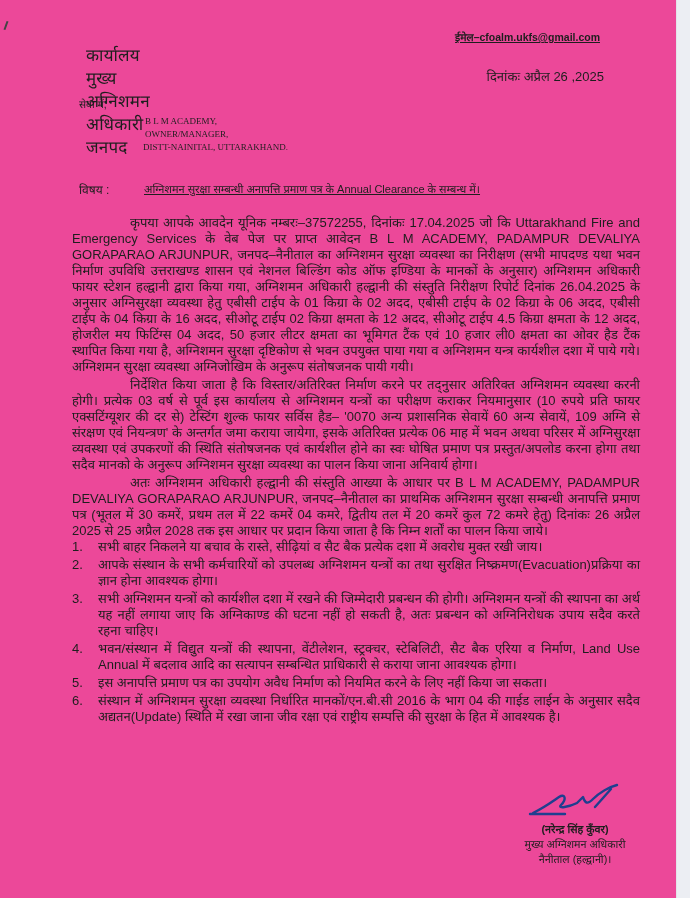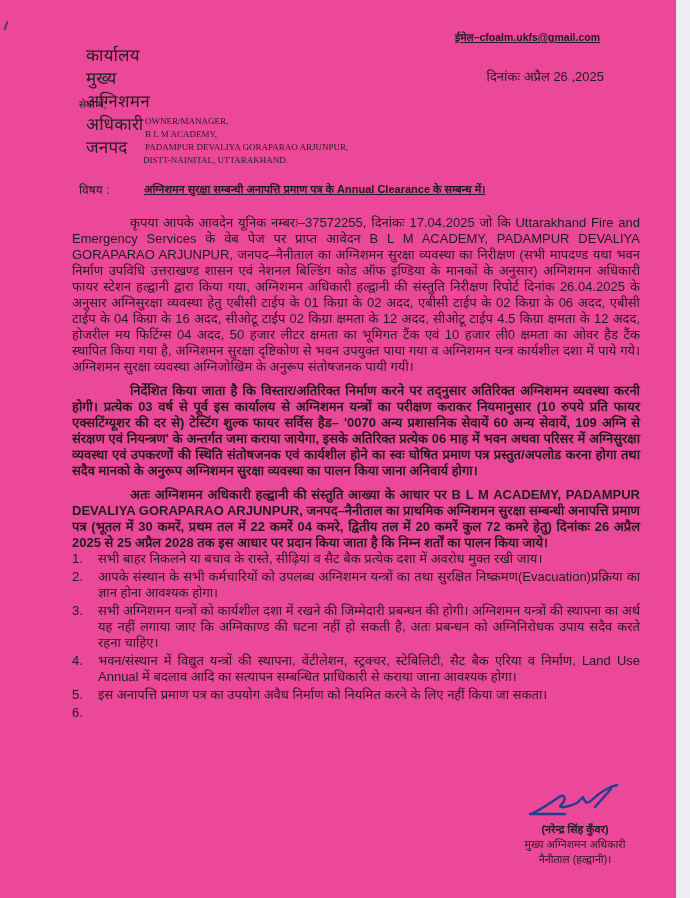--- a/index.html
+++ b/index.html
@@ -47,29 +47,28 @@
     position: absolute; left: 145px; top: 115px;
     font-family: "Liberation Serif", serif; font-size: 9px; line-height: 13px;
   }
   .address div:last-child { margin-left: -2px; }
   .subject {
     position: absolute; left: 79px; top: 181px; font-size: 12px;
   }
   .subject-text {
     position: absolute; left: 144px; top: 181px; font-size: 11px;
     text-decoration: underline;
-    font-weight: bold;
   }
   .body-text {
     position: absolute; left: 72px; top: 215px; width: 568px;
     font-size: 13px; line-height: 16px; text-align: justify;
   }
   .body-text p { margin: 0; }
   .body-text .indent { text-indent: 58px; }
-  .body-text .gap { margin-top: 8px; font-weight: bold; }
+  .body-text .gap { margin-top: 2px; }
   .conditions { margin: 0; padding: 0; list-style: none; }
   .conditions li { position: relative; padding-left: 26px; margin-bottom: 2px; }
   .conditions li .num { position: absolute; left: 0; top: 0; }
   .signature {
     position: absolute; left: 525px; top: 783px; width: 95px; height: 34px;
   }
   .sign-block {
     position: absolute; left: 500px; top: 822px; width: 150px;
     text-align: center; font-size: 10.8px; line-height: 15px;
   }
@@ -88,40 +87,39 @@
     <span>मुख्य</span>
     <span>अग्निशमन</span>
     <span>अधिकारी</span>
     <span>जनपद</span>
   </div>
 
   <div class="date-line">दिनांकः अप्रैल 26 ,2025</div>
 
   <div class="sewa">सेवा में,</div>
   <div class="address">
+    <div>B L M ACADEMY,</div>
     <div>OWNER/MANAGER,</div>
-    <div>B L M ACADEMY,</div>
-    <div>PADAMPUR DEVALIYA  GORAPARAO ARJUNPUR,</div>
     <div>DISTT-NAINITAL, UTTARAKHAND.</div>
   </div>
 
   <div class="subject">विषय :</div>
   <div class="subject-text">अग्निशमन सुरक्षा सम्बन्धी अनापत्ति प्रमाण पत्र के Annual Clearance के सम्बन्ध में।</div>
 
   <div class="body-text">
     <p class="indent">कृपया आपके आवदेन यूनिक नम्बरः–37572255, दिनांकः 17.04.2025 जो कि Uttarakhand Fire and Emergency Services के वेब पेज पर प्राप्त आवेदन B L M ACADEMY, PADAMPUR DEVALIYA  GORAPARAO ARJUNPUR, जनपद–नैनीताल का अग्निशमन सुरक्षा व्यवस्था का निरीक्षण (सभी मापदण्ड यथा भवन निर्माण उपविधि उत्तराखण्ड शासन एवं नेशनल बिल्डिंग कोड ऑफ इण्डिया के मानकों के अनुसार) अग्निशमन अधिकारी फायर स्टेशन हल्द्वानी द्वारा किया गया, अग्निशमन अधिकारी हल्द्वानी की संस्तुति निरीक्षण रिपोर्ट दिनांक 26.04.2025 के अनुसार अग्निसुरक्षा व्यवस्था हेतु एबीसी टाईप के 01 किग्रा के 02 अदद, एबीसी टाईप के 02 किग्रा के 06 अदद, एबीसी टाईप के 04 किग्रा के 16 अदद, सीओटू टाईप 02 किग्रा क्षमता के 12 अदद, सीओटू टाईप 4.5 किग्रा क्षमता के 12 अदद, होजरील मय फिटिंग्स 04 अदद, 50 हजार लीटर क्षमता का भूमिगत टैंक एवं 10 हजार ली0 क्षमता का ओवर हैड टैंक स्थापित किया गया है, अग्निशमन सुरक्षा दृष्टिकोण से भवन उपयुक्त पाया गया व अग्निशमन यन्त्र कार्यशील दशा में पाये गये। अग्निशमन सुरक्षा व्यवस्था अग्निजोखिम के अनुरूप संतोषजनक पायी गयी।</p>
     <p class="indent gap">निर्देशित किया जाता है कि विस्तार/अतिरिक्त निर्माण करने पर तद्नुसार अतिरिक्त अग्निशमन व्यवस्था करनी होगी। प्रत्येक 03 वर्ष से पूर्व इस कार्यालय से अग्निशमन यन्त्रों का परीक्षण कराकर नियमानुसार (10 रुपये प्रति फायर एक्सटिंग्यूशर की दर से) टेस्टिंग शुल्क फायर सर्विस हैड– '0070 अन्य प्रशासनिक सेवायें 60 अन्य सेवायें, 109 अग्नि से संरक्षण एवं नियन्त्रण' के अन्तर्गत जमा कराया जायेगा, इसके अतिरिक्त प्रत्येक 06 माह में भवन अथवा परिसर में अग्निसुरक्षा व्यवस्था एवं उपकरणों की स्थिति संतोषजनक एवं कार्यशील होने का स्वः घोषित प्रमाण पत्र प्रस्तुत/अपलोड करना होगा तथा सदैव मानको के अनुरूप अग्निशमन सुरक्षा व्यवस्था का पालन किया जाना अनिवार्य होगा।</p>
     <p class="indent gap">अतः अग्निशमन अधिकारी हल्द्वानी की संस्तुति आख्या के आधार पर B L M ACADEMY, PADAMPUR DEVALIYA  GORAPARAO ARJUNPUR, जनपद–नैनीताल का प्राथमिक अग्निशमन सुरक्षा सम्बन्धी अनापत्ति प्रमाण पत्र (भूतल में 30 कमरें, प्रथम तल में 22 कमरें 04 कमरे, द्वितीय तल में 20 कमरें कुल 72 कमरे हेतु) दिनांकः 26 अप्रैल 2025 से 25 अप्रैल 2028 तक इस आधार पर प्रदान किया जाता है कि निम्न शर्तों का पालन किया जाये।</p>
     <ul class="conditions">
       <li><span class="num">1.</span><span>सभी बाहर निकलने या बचाव के रास्ते, सीढ़ियां व सैट बैक प्रत्येक दशा में अवरोध मुक्त रखी जाय।</span></li>
       <li><span class="num">2.</span><span>आपके संस्थान के सभी कर्मचारियों को उपलब्ध अग्निशमन यन्त्रों का तथा सुरक्षित निष्क्रमण(Evacuation)प्रक्रिया का ज्ञान होना आवश्यक होगा।</span></li>
       <li><span class="num">3.</span><span>सभी अग्निशमन यन्त्रों को कार्यशील दशा में रखने की जिम्मेदारी प्रबन्धन की होगी। अग्निशमन यन्त्रों की स्थापना का अर्थ यह नहीं लगाया जाए कि अग्निकाण्ड की घटना नहीं हो सकती है, अतः प्रबन्धन को अग्निनिरोधक उपाय सदैव करते रहना चाहिए।</span></li>
       <li><span class="num">4.</span><span>भवन/संस्थान में विद्युत यन्त्रों की स्थापना, वेंटीलेशन, स्ट्रक्चर, स्टेबिलिटी, सैट बैक एरिया व निर्माण, Land Use Annual में बदलाव आदि का सत्यापन सम्बन्धित प्राधिकारी से कराया जाना आवश्यक होगा।</span></li>
       <li><span class="num">5.</span><span>इस अनापत्ति प्रमाण पत्र का उपयोग अवैध निर्माण को नियमित करने के लिए नहीं किया जा सकता।</span></li>
-      <li><span class="num">6.</span></li>
+      <li><span class="num">6.</span><span>संस्थान में अग्निशमन सुरक्षा व्यवस्था निर्धारित मानकों/एन.बी.सी 2016 के भाग 04 की गाईड लाईन के अनुसार सदैव अद्यतन(Update) स्थिति में रखा जाना जीव रक्षा एवं राष्ट्रीय सम्पत्ति की सुरक्षा के हित में आवश्यक है।</span></li>
     </ul>
   </div>
 
   <svg class="signature" viewBox="0 0 95 34">
     <path d="M8 30 C 20 24, 28 18, 34 14 C 40 10, 42 16, 36 22 C 32 26, 44 24, 52 20 L 58 14 C 60 20, 62 22, 68 16 C 74 10, 84 4, 92 2 M 70 24 L 86 6 M 5 31 L 40 31" fill="none" stroke="#1f3f8f" stroke-width="2.4" stroke-linecap="round" stroke-linejoin="round"></path>
   </svg>
 
   <div class="sign-block">
     <div class="name">(नरेन्द्र सिंह कुँवर)</div>
     <div>मुख्य अग्निशमन अधिकारी</div>

